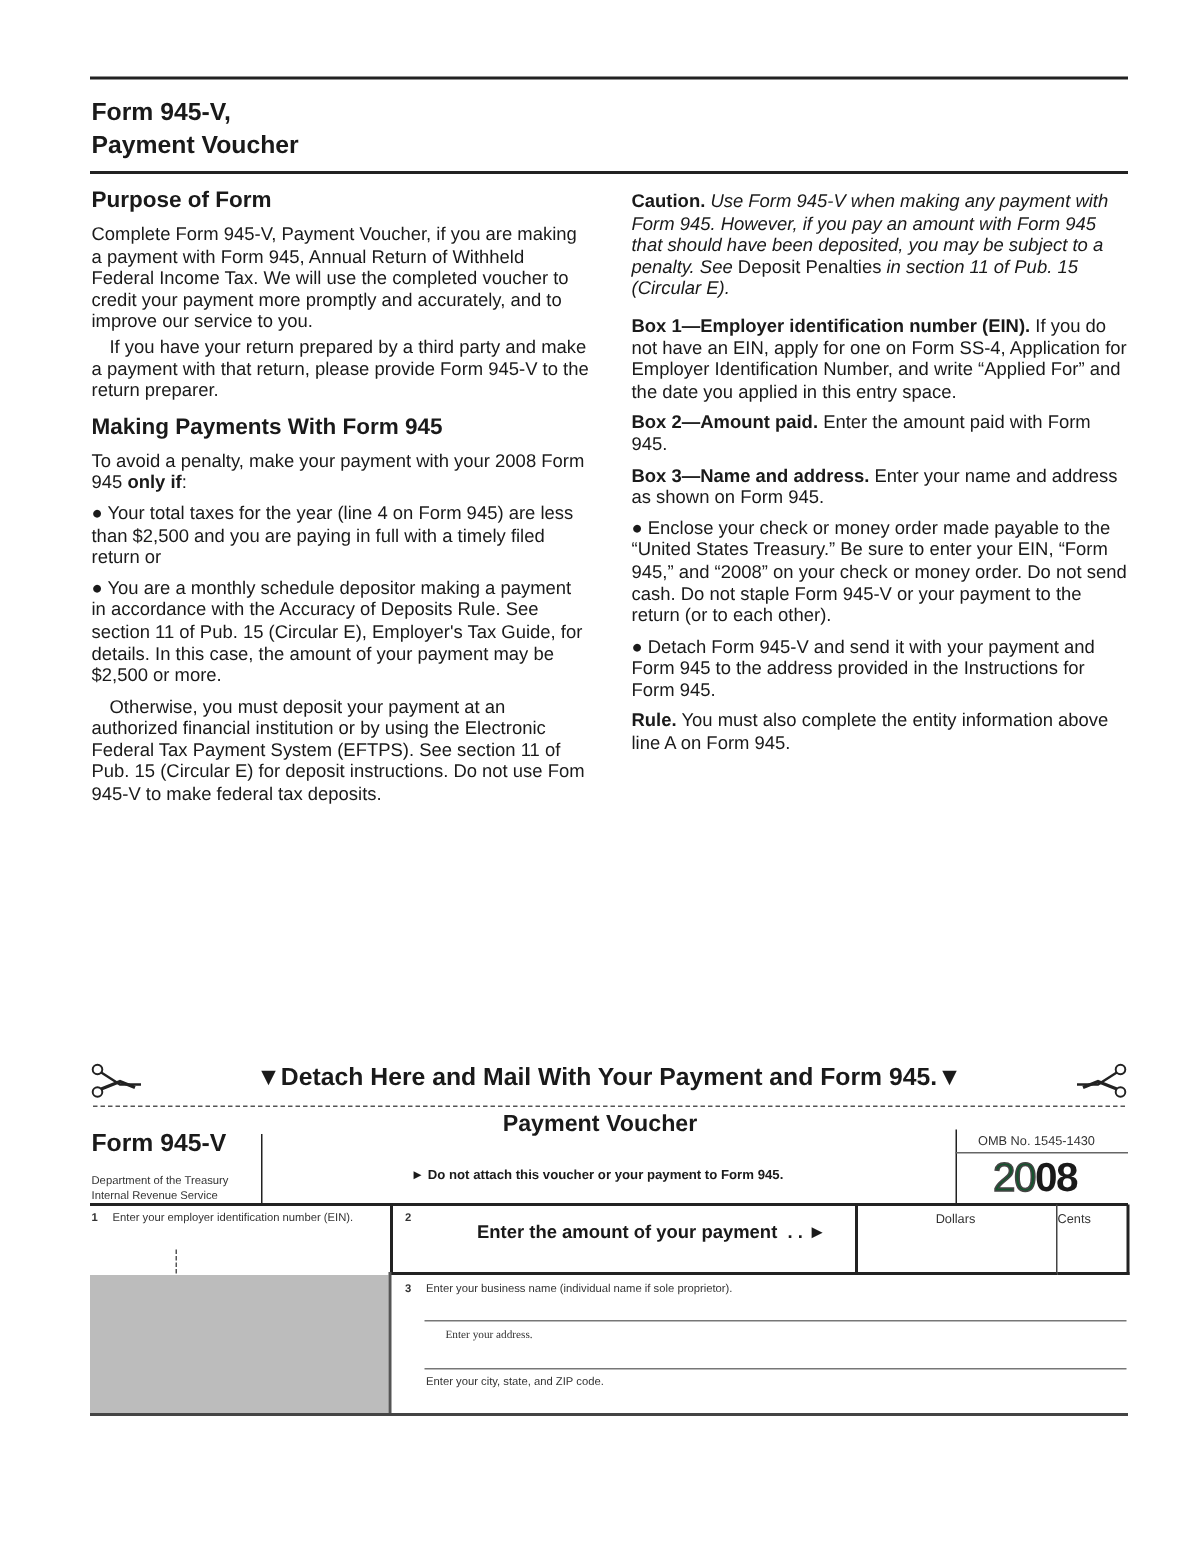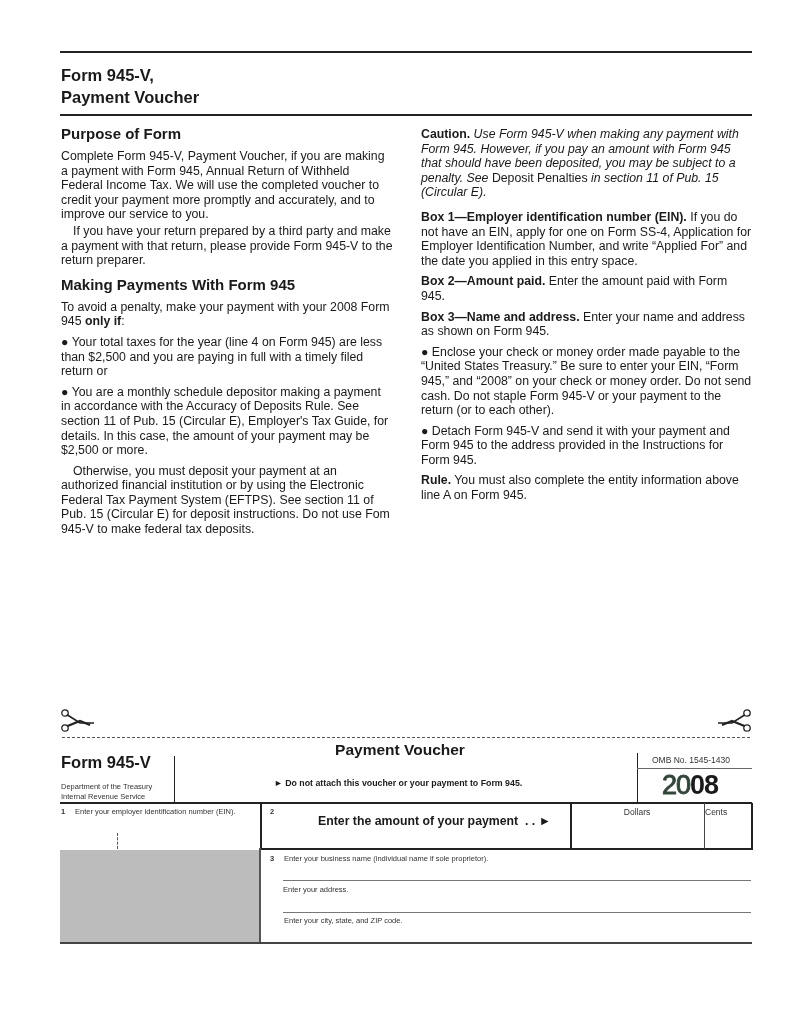--- a/index.html
+++ b/index.html
@@ -55,20 +55,21 @@
   <p><span class="b">Rule.</span><span> You must also complete the entity information above line A on Form 945.</span></p>
 </div>
 
 <div class="abs detach">
   <svg class="scissors" style="left:0;" viewBox="0 0 34 26">
     <circle cx="5" cy="5" r="3.2" fill="none" stroke="#222" stroke-width="1.3"></circle>
     <circle cx="5" cy="20" r="3.2" fill="none" stroke="#222" stroke-width="1.3"></circle>
     <path d="M7.5 7 L20 15 L34 15" stroke="#222" stroke-width="1.6" fill="none"></path>
     <path d="M7.5 18 L20 13 L30 17" stroke="#222" stroke-width="2.2" fill="none"></path>
   </svg>
+  <div class="detach-text">▼Detach Here and Mail With Your Payment and Form 945.▼</div>
   <svg class="scissors" style="right:0;" viewBox="0 0 34 26">
     <circle cx="29" cy="5" r="3.2" fill="none" stroke="#222" stroke-width="1.3"></circle>
     <circle cx="29" cy="20" r="3.2" fill="none" stroke="#222" stroke-width="1.3"></circle>
     <path d="M26.5 7 L14 15 L0 15" stroke="#222" stroke-width="1.6" fill="none"></path>
     <path d="M26.5 18 L14 13 L4 17" stroke="#222" stroke-width="2.2" fill="none"></path>
   </svg>
   <div class="dash"></div>
 </div>
 
 <div class="abs" style="left:61px;top:753px;font-weight:bold;font-size:16.5px;">Form 945-V</div>
@@ -107,18 +108,18 @@
   <span class="abs tiny" style="left:0;right:4px;top:4px;text-align:left;font-size:8.5px;">Cents</span>
 </div>
 
 <div class="abs gray" style="left:60px;top:850px;width:199px;height:92px;"></div>
 <div class="rule" style="left:259px;top:848px;width:1.5px;height:94px;background:#555;"></div>
 
 <div class="abs" style="left:261px;top:850px;width:491px;height:92px;">
   <span class="abs tiny" style="left:9px;top:4px;font-weight:bold;">3</span>
   <span class="abs tiny" style="left:23px;top:4px;white-space:nowrap;">Enter your business name (individual name if sole proprietor).</span>
   <div class="abs" style="left:22px;top:14px;width:468px;height:16px;border-bottom:1px solid #777;"></div>
-  <span class="abs tiny" style="left:22px;top:35px;">Enter your address.</span>
+  <span class="abs tiny" style="left:36px;top:35px;font-family:Liberation Serif, serif;">Enter your address.</span>
   <div class="abs" style="left:22px;top:45px;width:468px;height:17px;border-bottom:1px solid #777;"></div>
   <span class="abs tiny" style="left:23px;top:66px;">Enter your city, state, and ZIP code.</span>
   <div class="abs" style="left:22px;top:76px;width:468px;height:14px;"></div>
 </div>
 <div class="rule" style="left:60px;top:942px;width:692px;height:2px;background:#444;"></div>
 
 </body></html>

